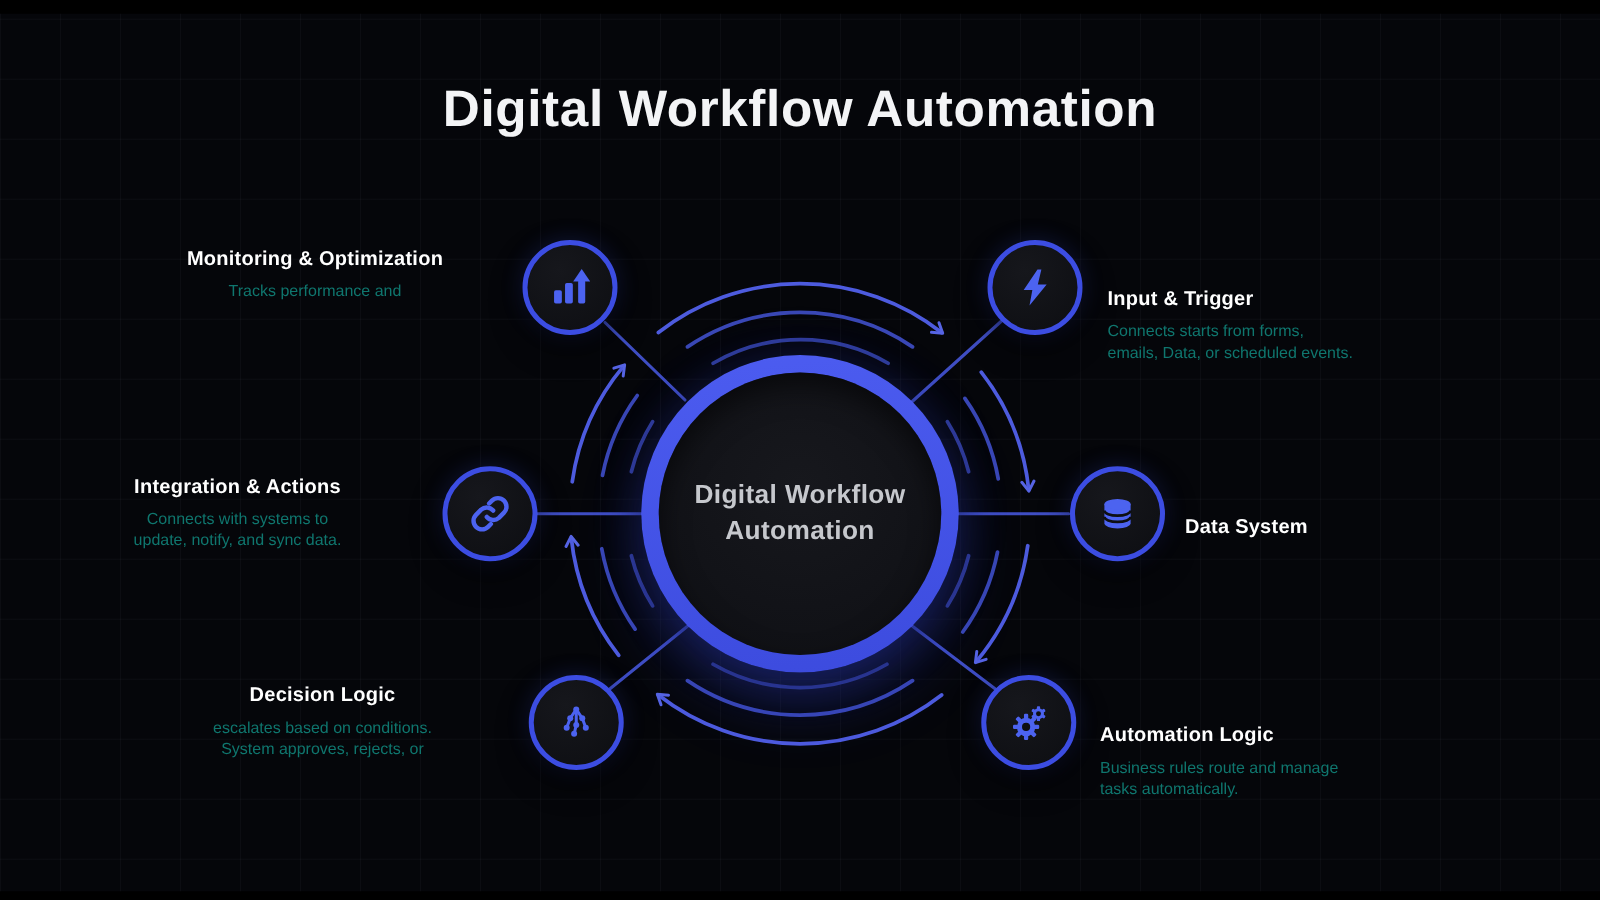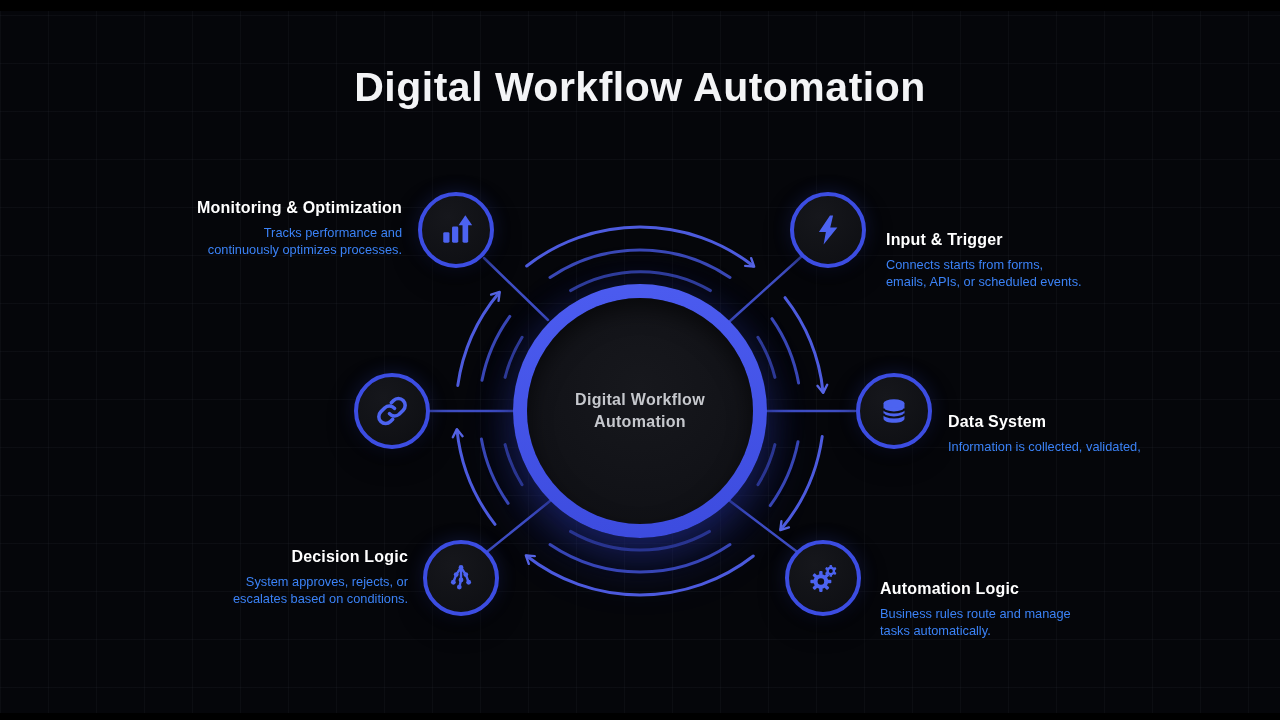--- a/index.html
+++ b/index.html
@@ -15,43 +15,43 @@
   svg.diagram{position:absolute;left:0;top:0;width:1280px;height:720px;}
 
   
   .center-ring{position:absolute;left:513px;top:282px;width:254px;height:254px;border-radius:50%;
     background:linear-gradient(175deg,#4c5cf0 0%,#3c4bde 100%);
     box-shadow:0 26px 55px -8px rgba(55,75,230,.40), 0 0 42px rgba(60,80,235,.18), 0 10px 28px rgba(0,0,0,.6);}
   .center-inner{position:absolute;left:14px;top:14px;right:14px;bottom:14px;border-radius:50%;
     background:radial-gradient(circle at 50% 40%, #17181d 0%, #121318 55%, #0e0f13 100%);
     box-shadow:inset 0 10px 22px rgba(0,0,0,.55);
     display:flex;align-items:center;justify-content:center;text-align:center;}
-  .center-label{font-size:16px;font-weight:700;color:#c6c8cd;line-height:1.38;letter-spacing:.3px;}
+  .center-label{font-size:21px;font-weight:700;color:#c6c8cd;line-height:1.38;letter-spacing:.3px;}
   .center-label span{display:block;}
 
   
   .icon-circle{position:absolute;width:68px;height:68px;border-radius:50%;
     background:radial-gradient(circle at 38% 30%, #16171c 0%, #0d0e12 100%);
     border:4px solid #3c4de2;
     box-shadow:0 10px 24px rgba(0,0,0,.55), 0 0 18px rgba(60,80,230,.22);
     display:flex;align-items:center;justify-content:center;}
   .icon-circle svg{width:34px;height:34px;display:block;}
   .ic-monitoring{left:418px;top:190px;}
   .ic-input{left:790px;top:190px;}
   .ic-integration{left:354px;top:371px;}
   .ic-data{left:856px;top:371px;}
   .ic-decision{left:423px;top:538px;}
   .ic-automation{left:785px;top:538px;}
 
   
   .node-text{position:absolute;width:300px;}
-  .t-right{text-align:right;}
+  .t-right{text-align:center;}
   .t-left{text-align:left;margin-top:32px;}
   .node-title{font-size:16px;font-weight:700;color:#ffffff;letter-spacing:.2px;margin-bottom:7px;}
-  .node-desc{font-size:12.8px;color:#3b82f6;line-height:1.33;font-weight:400;}
+  .node-desc{font-size:12.8px;color:#0f766e;line-height:1.33;font-weight:400;}
   .node-desc span{display:block;}
   .nt-monitoring{right:878px;top:197px;}
   .nt-input{left:886px;top:197px;}
   .nt-integration{right:940px;top:379px;}
   .nt-data{left:948px;top:379px;}
   .nt-decision{right:872px;top:546px;}
   .nt-automation{left:880px;top:546px;}
 
   .arc{fill:none;stroke:#4759e0;stroke-width:3;stroke-linecap:round;}
   .arc.outer{stroke:#5160ea;opacity:.95;}
@@ -207,45 +207,50 @@
       </g>
       <circle cx="10.5" cy="14.5" r="2.3" fill="#0e0f13"></circle>
       <circle cx="17.5" cy="7" r="1.4" fill="#0e0f13"></circle>
     </svg>
   </div>
 
   <div class="node-text t-right nt-monitoring">
     <div class="node-title">Monitoring &amp; Optimization</div>
     <div class="node-desc">
       <span>Tracks performance and</span>
-      <span>continuously optimizes processes.</span>
     </div>
   </div>
 
   <div class="node-text t-left nt-input">
     <div class="node-title">Input &amp; Trigger</div>
     <div class="node-desc">
       <span>Connects starts from forms,</span>
-      <span>emails, APIs, or scheduled events.</span>
-    </div>
-  </div>
-
+      <span>emails, Data, or scheduled events.</span>
+    </div>
+  </div>
+
+  <div class="node-text t-right nt-integration">
+    <div class="node-title">Integration &amp; Actions</div>
+    <div class="node-desc">
+      <span>Connects with systems to</span>
+      <span>update, notify, and sync data.</span>
+    </div>
+  </div>
 
   <div class="node-text t-left nt-data">
     <div class="node-title">Data System</div>
     <div class="node-desc">
-      <span>Information is collected, validated,</span>
     </div>
   </div>
 
   <div class="node-text t-right nt-decision">
     <div class="node-title">Decision Logic</div>
     <div class="node-desc">
+      <span>escalates based on conditions.</span>
       <span>System approves, rejects, or</span>
-      <span>escalates based on conditions.</span>
     </div>
   </div>
 
   <div class="node-text t-left nt-automation">
     <div class="node-title">Automation Logic</div>
     <div class="node-desc">
       <span>Business rules route and manage</span>
       <span>tasks automatically.</span>
     </div>
   </div>

